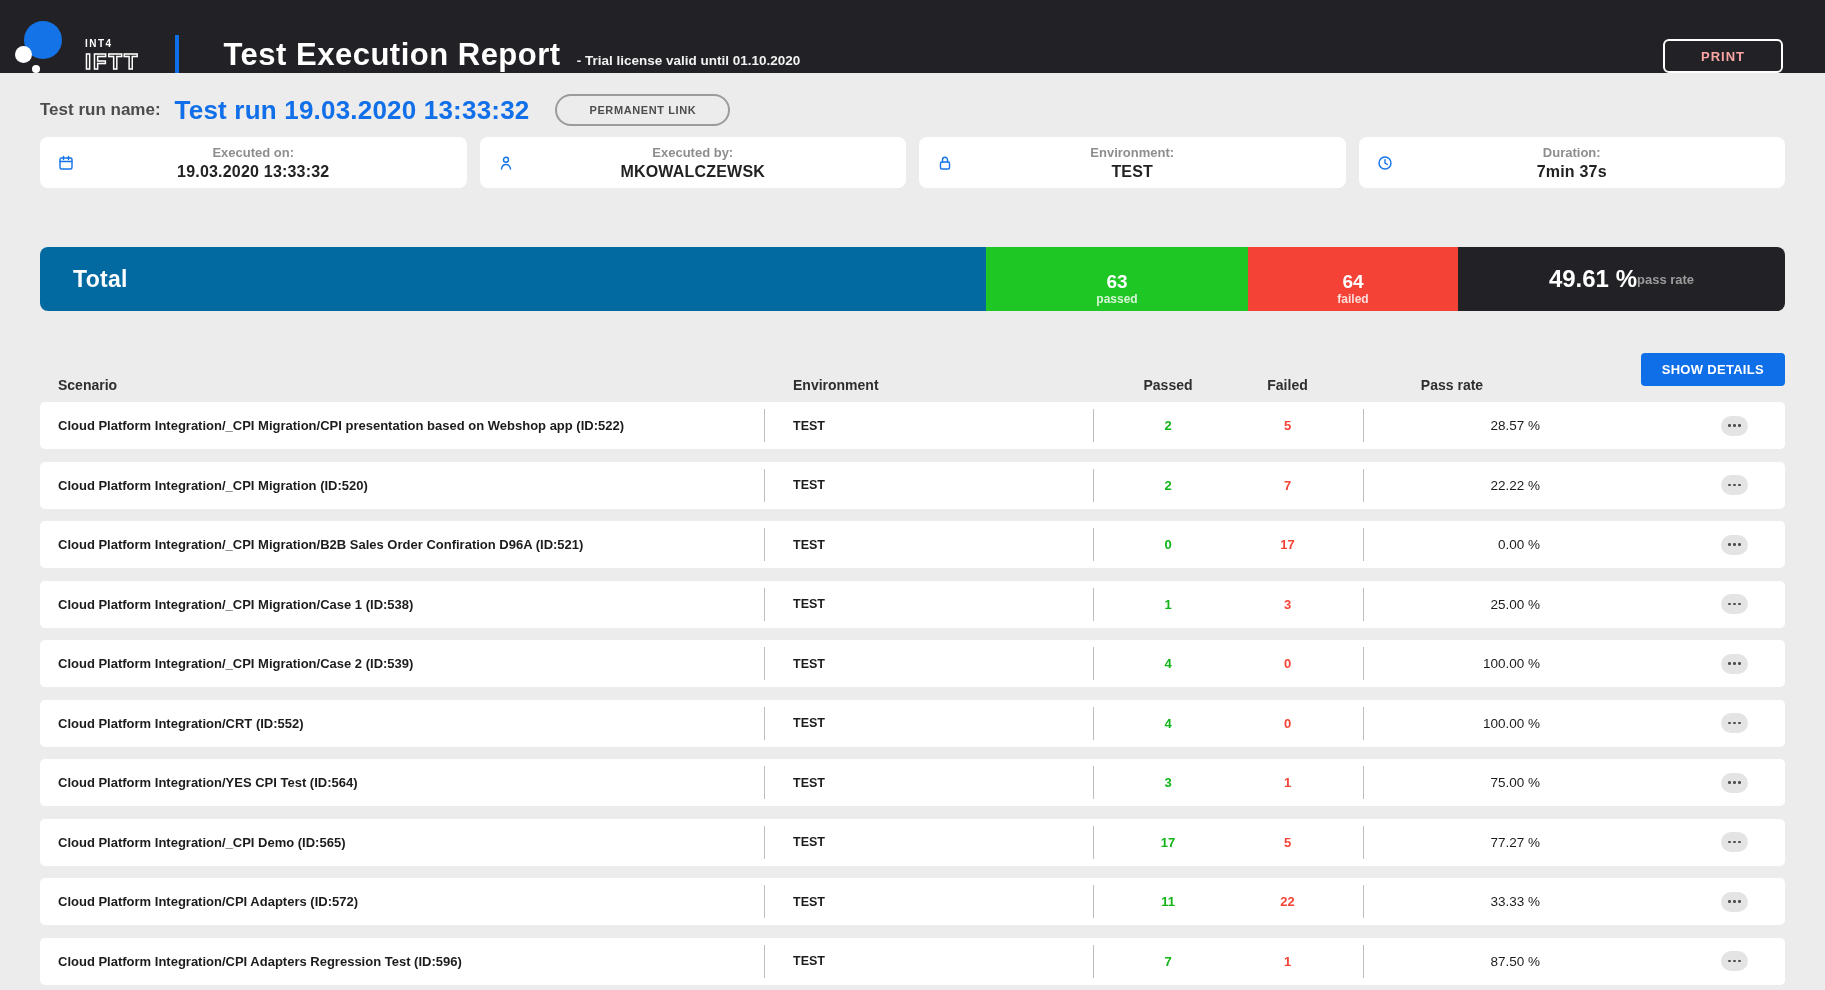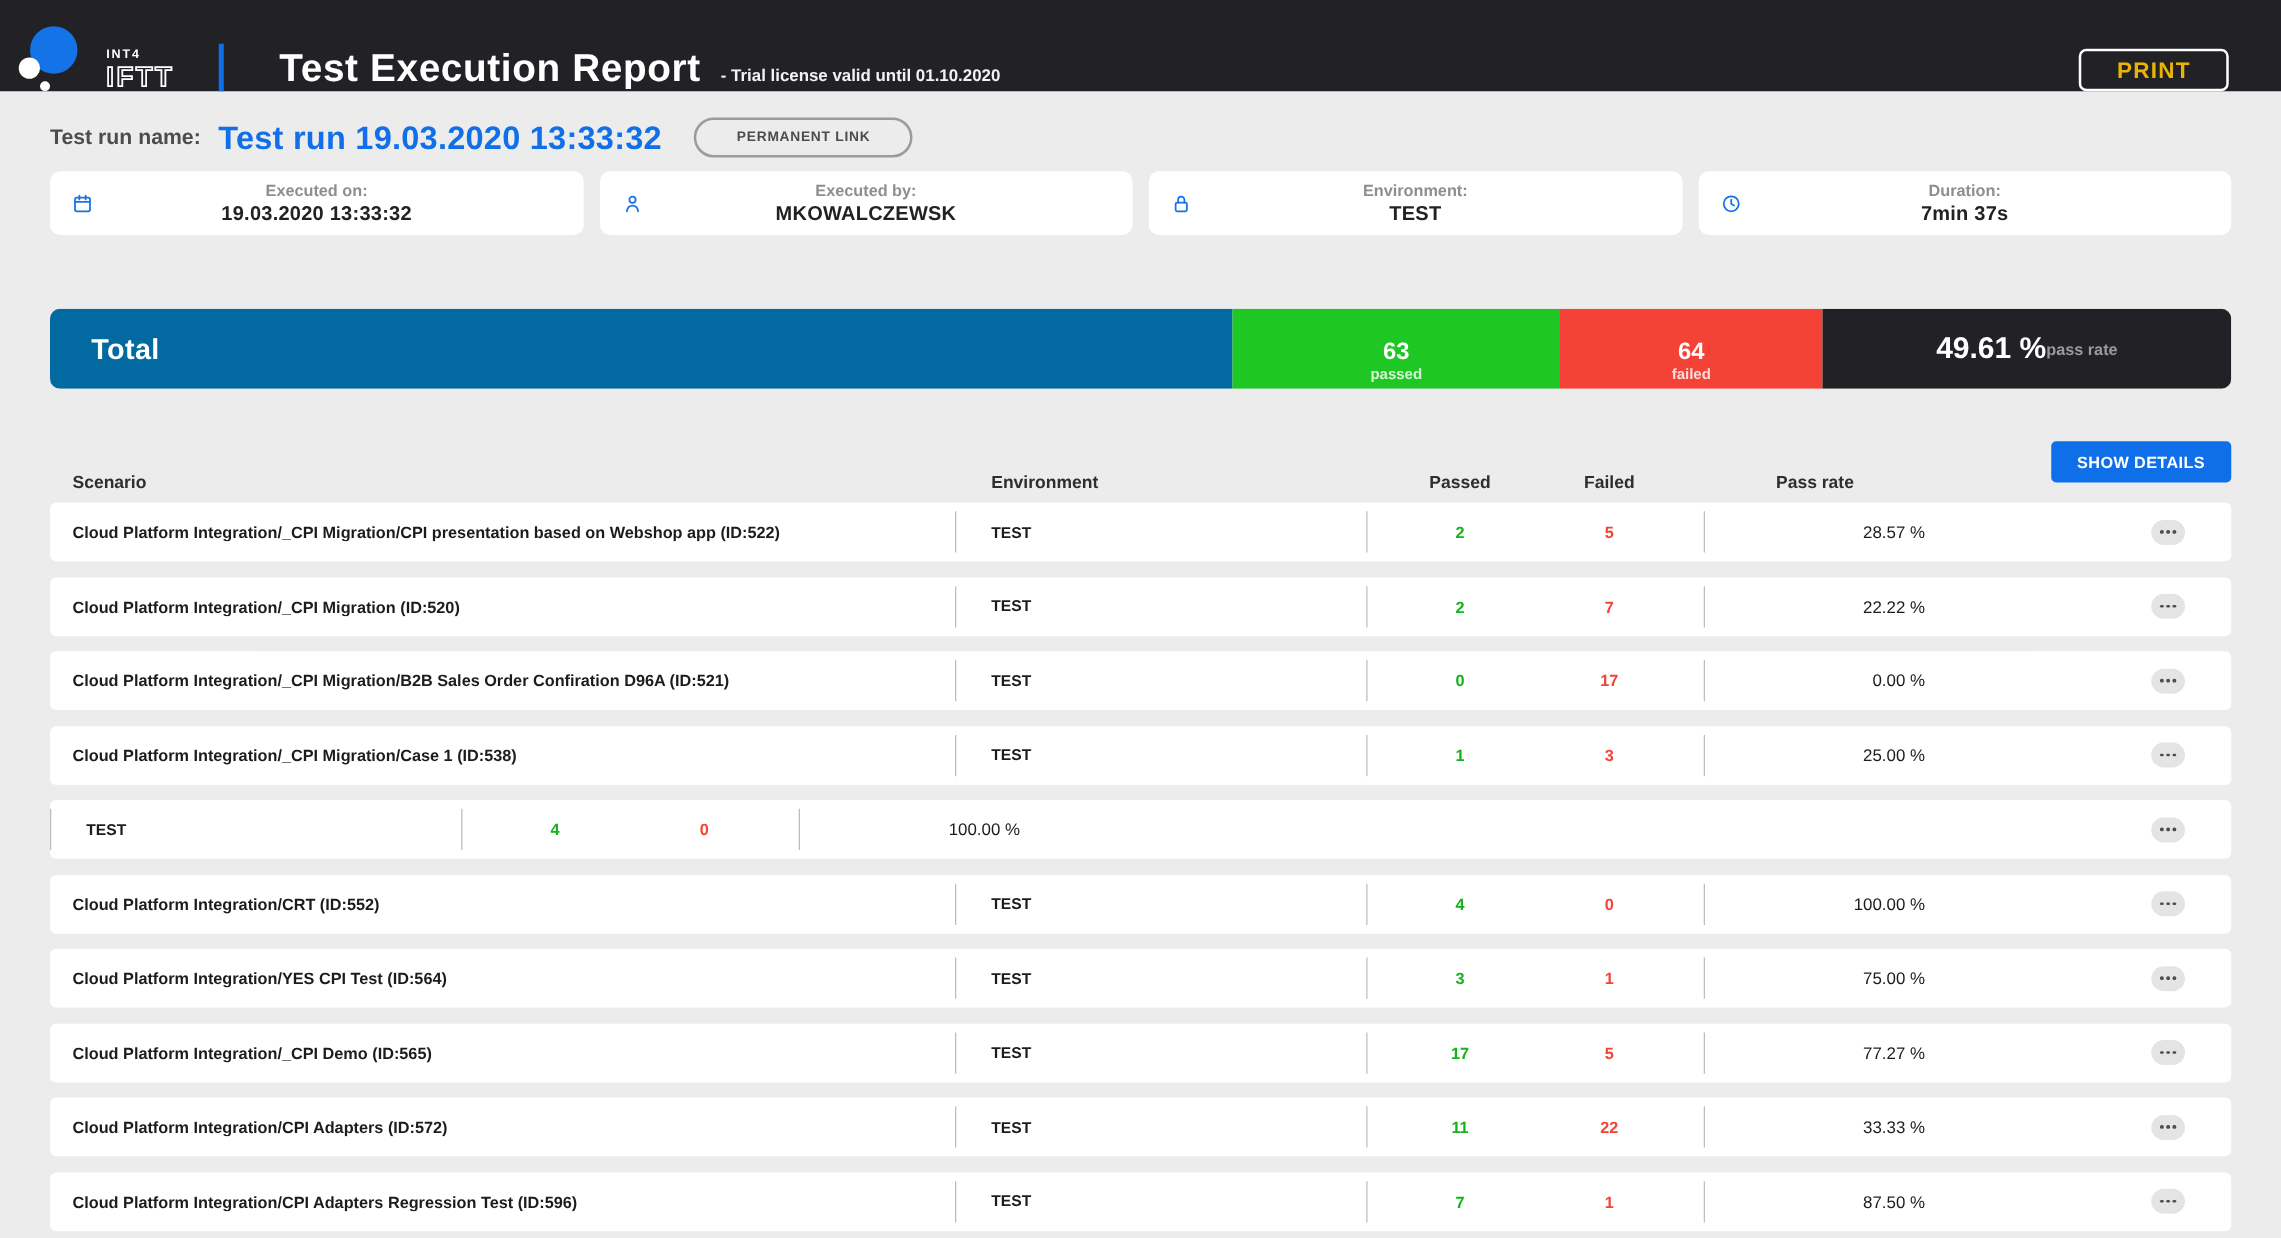--- a/index.html
+++ b/index.html
@@ -23,21 +23,21 @@
   .brand-bottom { font-size:22px; font-weight:bold; letter-spacing:2px; color:#fff; }
   @supports (-webkit-text-stroke: 1px white) {
     .brand-bottom { color:transparent; -webkit-text-stroke:1.4px #fff; }
   }
   .header-divider { width:4px; height:38px; background:#0e6fe8; margin:0 44px 0 36px; flex:0 0 auto; }
   .header-title-group { display:flex; align-items:baseline; }
   .header-title { color:#fff; font-size:31px; font-weight:800; letter-spacing:0.5px; }
   .license-note { color:#f2f2f2; font-size:13.5px; font-weight:bold; margin-left:16px; }
   .print-btn {
     margin-left:auto; background:transparent; border:2px solid #fff; border-radius:6px;
-    color:#eab308; font-family:inherit; font-size:18px; font-weight:bold; letter-spacing:1px;
+    color:#fca5a5; font-family:inherit; font-size:13px; font-weight:bold; letter-spacing:1px;
     width:120px; height:34px; cursor:pointer;
   }
 
   
   .run-row { display:flex; align-items:center; margin:14px 40px 0; height:46px; }
   .run-label { font-size:17px; font-weight:bold; color:#4c4c4c; }
   .run-name { font-size:26px; font-weight:bold; color:#1170e9; margin-left:14px; letter-spacing:0.2px; }
   .permalink-btn {
     margin-left:26px; background:transparent; border:2px solid #9b9b9b; border-radius:16px;
     color:#4c4c4c; font-family:inherit; font-size:11px; font-weight:bold; letter-spacing:0.6px;
@@ -281,20 +281,21 @@
     <div class="c-actions">
       <button class="ellipsis-btn">
         <span class="dot"></span>
         <span class="dot"></span>
         <span class="dot"></span>
       </button>
     </div>
   </div>
 
   <div class="srow">
+    <div class="c-scenario">Cloud Platform Integration/_CPI Migration/Case 2 (ID:539)</div>
     <div class="vdiv"></div>
     <div class="c-env">TEST</div>
     <div class="vdiv"></div>
     <div class="c-passed">4</div>
     <div class="c-failed">0</div>
     <div class="c-spacer"></div>
     <div class="vdiv"></div>
     <div class="c-rate">100.00 %</div>
     <div class="c-actions">
       <button class="ellipsis-btn">

